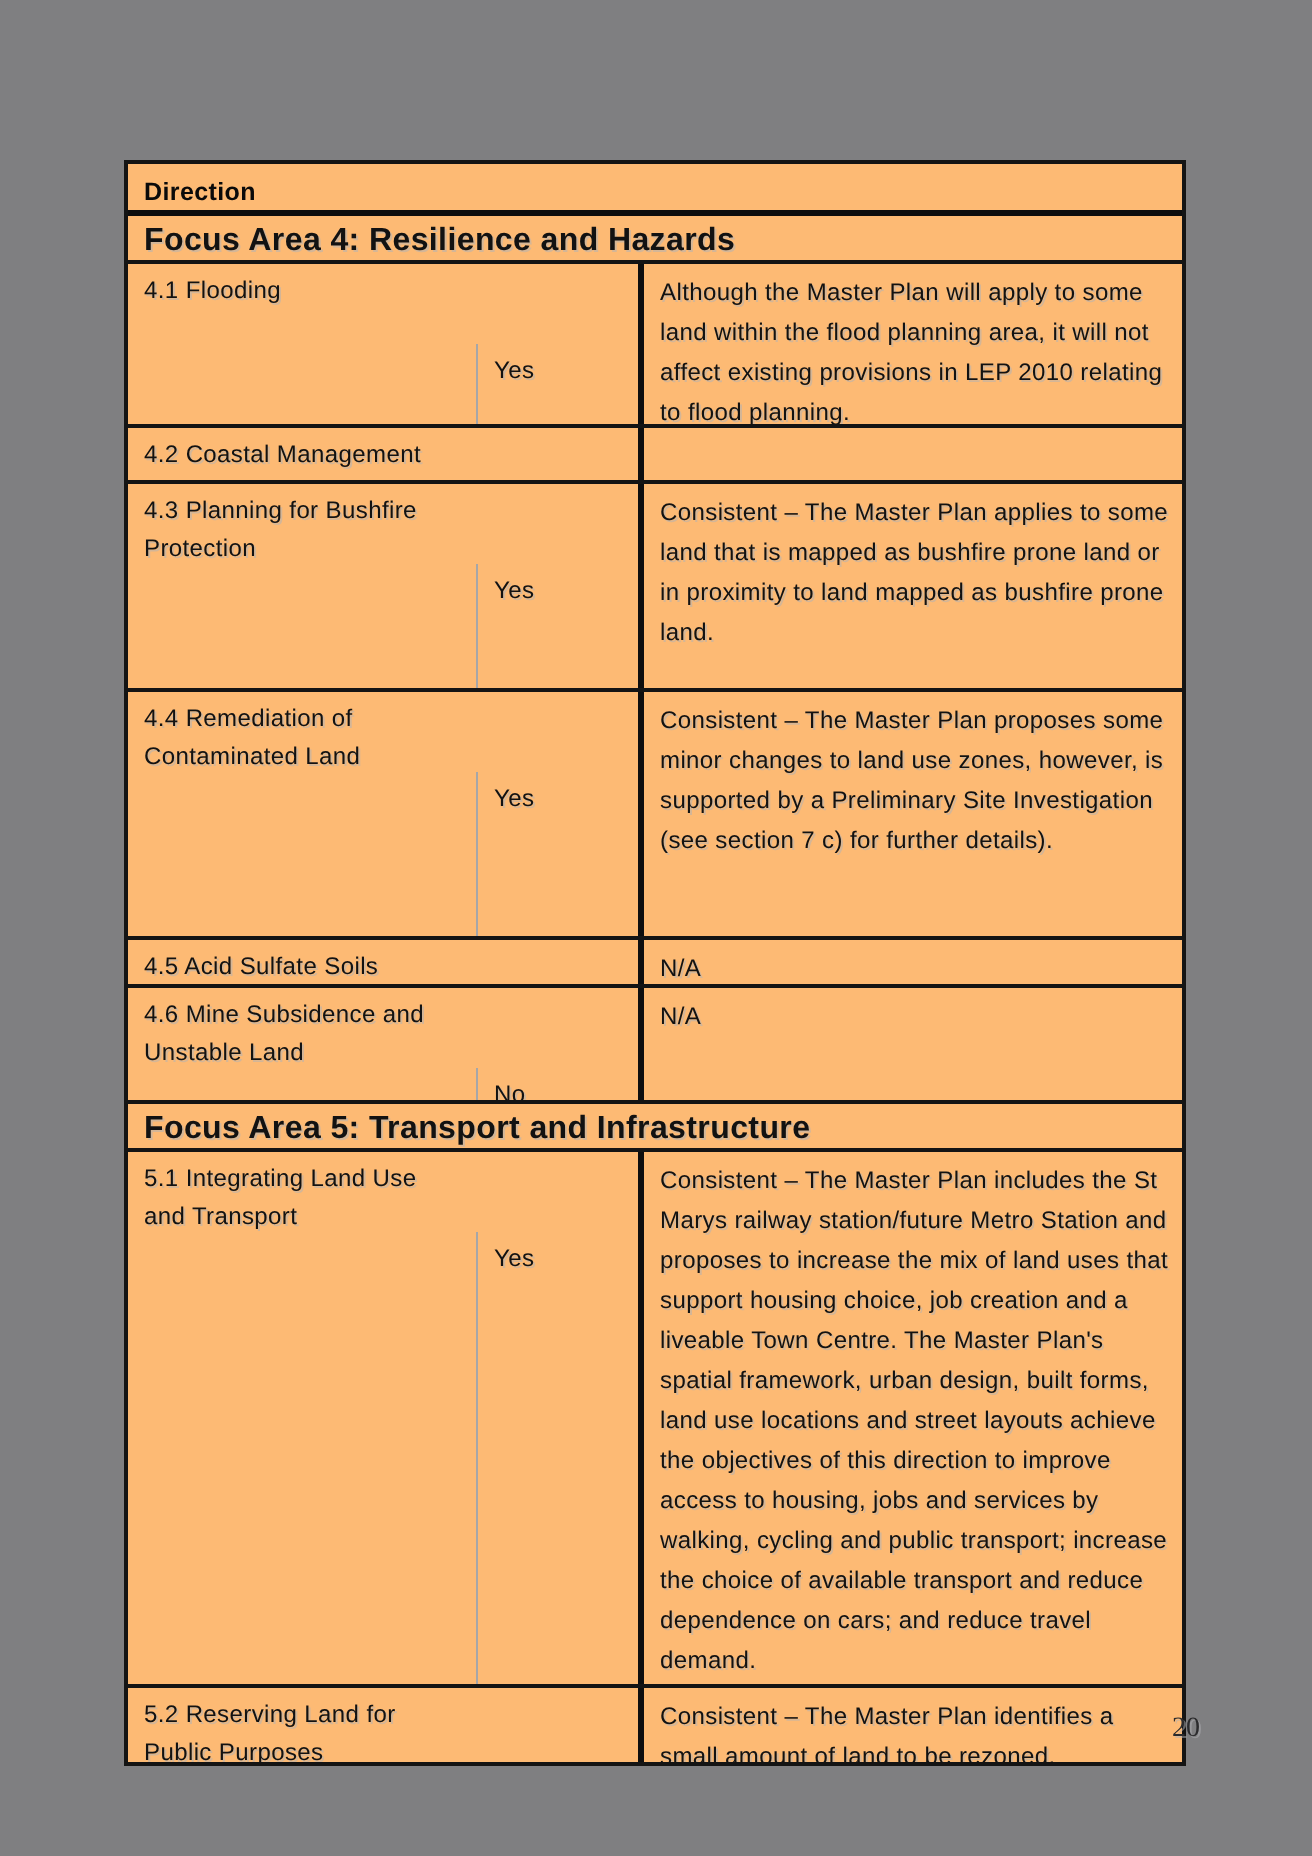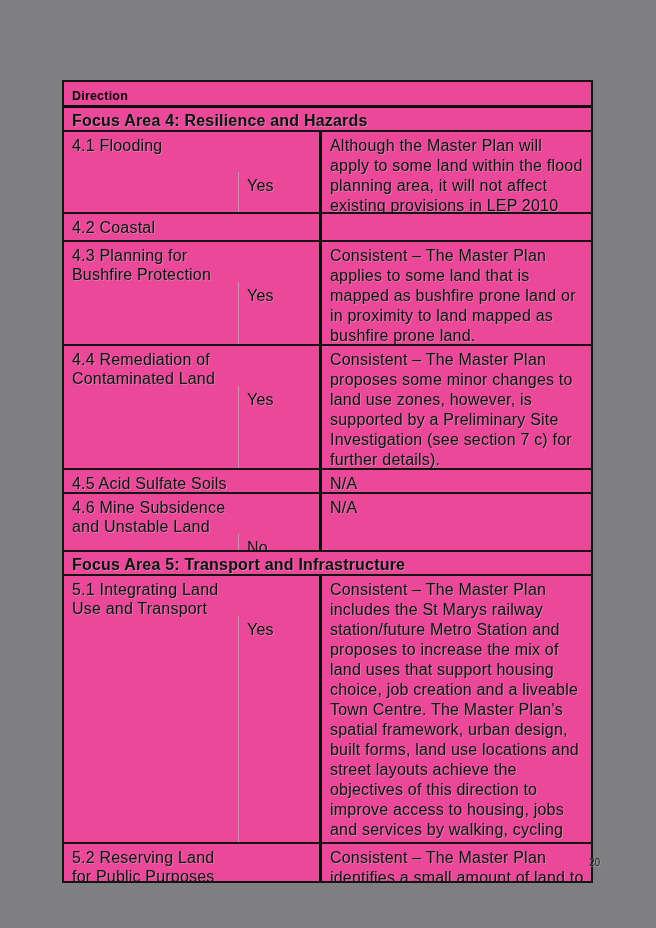--- a/index.html
+++ b/index.html
@@ -13,36 +13,36 @@
   .page {
     position: absolute; inset: 0;
     background: #7f7f81;
   }
   .doc-table {
     position: absolute;
     left: 62px; top: 80px;
     width: 531px;
     border: 2px solid #141414;
     box-sizing: border-box;
-    background: #ec4899;
+    background: #fdba74;
   }
   .row {
     display: grid;
     grid-template-columns: 174px 81px 1fr;
     border-bottom: 2px solid #141414;
     box-sizing: border-box;
     overflow: hidden;
   }
   .row:last-child { border-bottom: none; }
   .row.head { border-bottom: 3px solid #0e0e0e; }
   .row.section { display: block; }
   .cell {
     box-sizing: border-box;
     padding: 4px 6px 2px 8px;
-    font-size: 16px;
+    font-size: 12px;
     line-height: 19px;
     letter-spacing: 0.2px;
     color: #121212;
     text-shadow: 1px 1px 0 rgba(178,178,181,0.55);
     overflow: hidden;
   }
   .cell.app { border-left: 1px solid #a6a6a8; margin-top: 40px; }
   .cell.com { border-left: 3px solid #0e0e0e; line-height: 20px; }
   .row.head .cell {
     font-weight: bold;
@@ -54,23 +54,24 @@
   .row.head .cell.app { border-left: 1px solid #141414; }
   .row.head .cell.com { border-left: 2px solid #141414; }
   .row.section .cell {
     font-weight: bold;
     font-size: 16px;
     padding-top: 3px;
   }
   .page-number {
     position: absolute;
     top: 857px; right: 56px;
-    font-size: 10px;
+    font-size: 14px;
     color: #2b2b2d;
     text-shadow: 1px 1px 0 rgba(178,178,181,0.5);
+    font-family: Liberation Serif, serif;
   }
 </style>
 </head>
 <body>
 
 <div class="page">
 
   <div class="doc-table">
 
     <div class="row head" style="height:26px">

